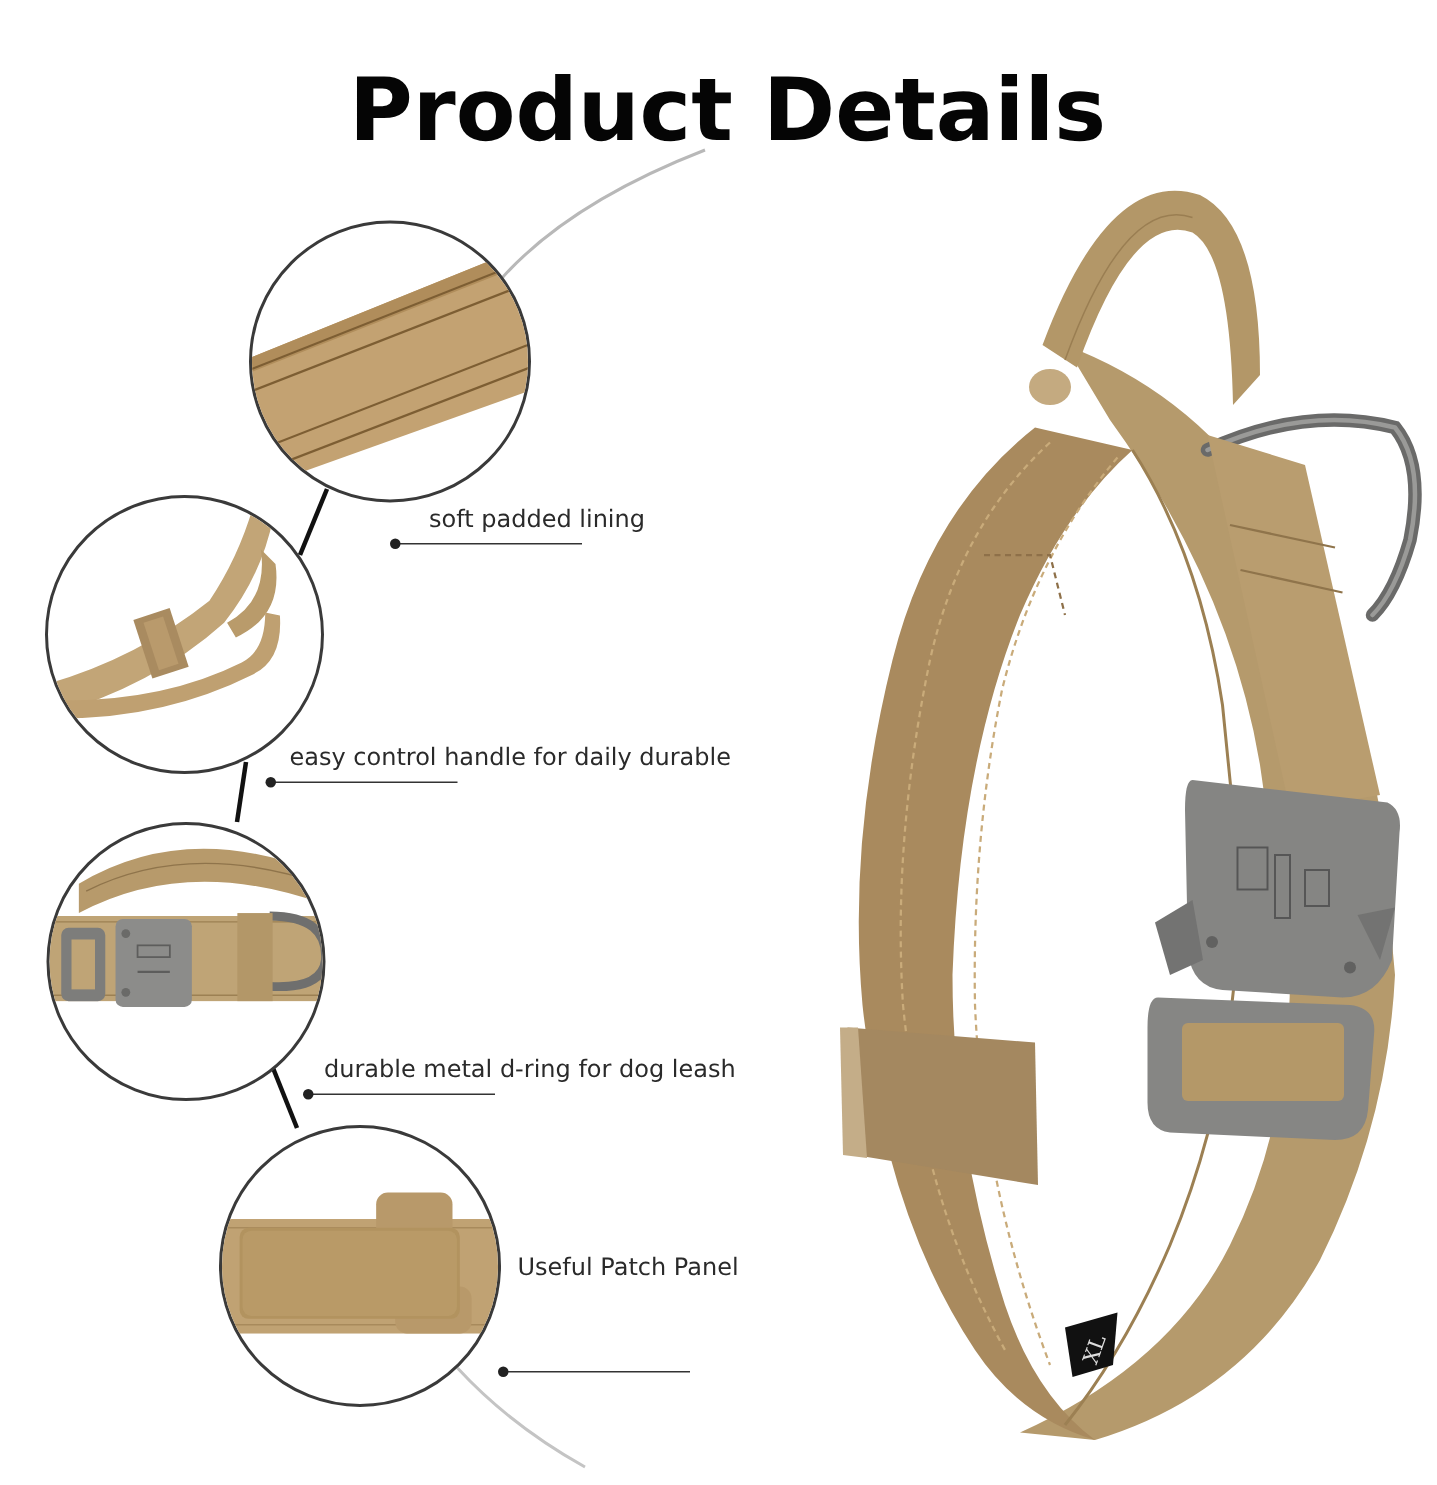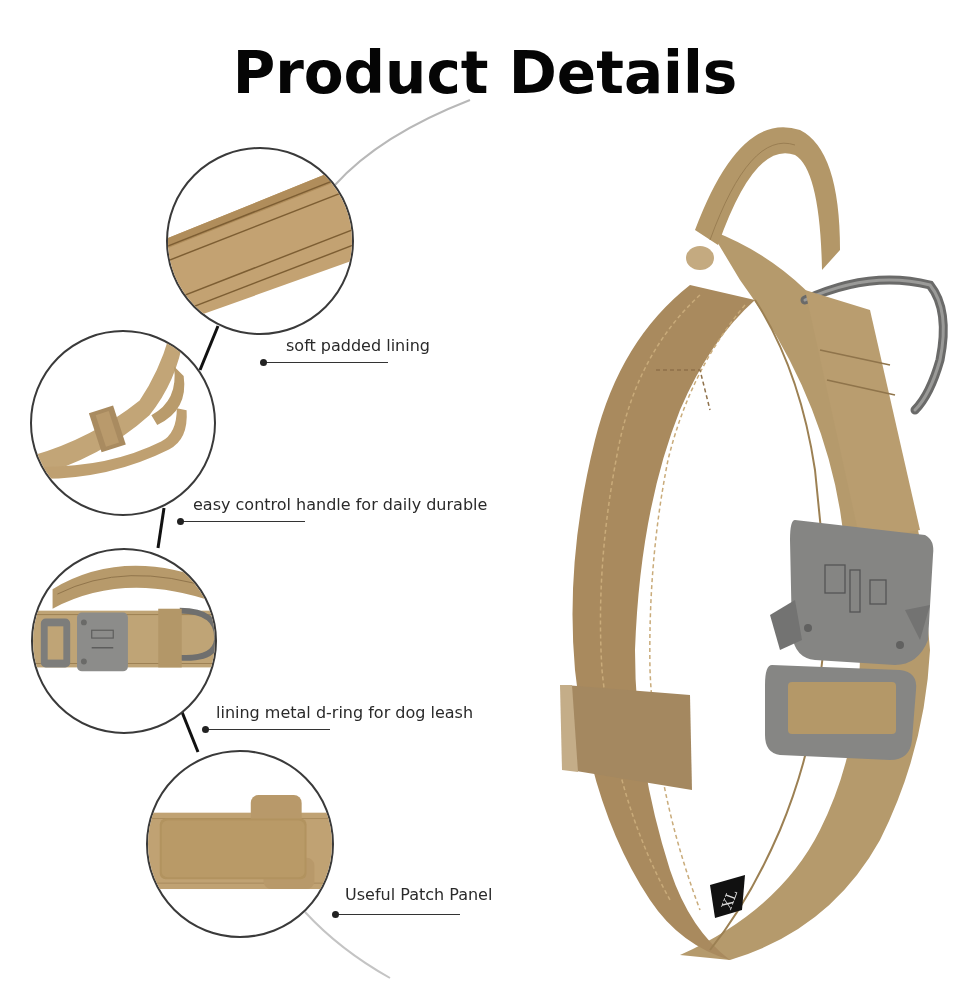--- a/index.html
+++ b/index.html
@@ -85,26 +85,26 @@
 <div class="label" style="left:286px; top:336px;">soft padded lining</div>
 <div class="pointer" style="left:263px; top:362px; width:125px;">
     <span class="dot"></span>
   </div>
 
 <div class="label" style="left:193px; top:495px;">easy control handle for daily durable</div>
 <div class="pointer" style="left:180px; top:521px; width:125px;">
     <span class="dot"></span>
   </div>
 
-<div class="label" style="left:216px; top:703px;">lining metal d-ring for dog leash</div>
+<div class="label" style="left:216px; top:703px;">durable metal d-ring for dog leash</div>
 <div class="pointer" style="left:205px; top:729px; width:125px;">
     <span class="dot"></span>
   </div>
 
-<div class="label" style="left:345px; top:885px;">Useful Patch Panel</div>
+<div class="label" style="left:345px; top:835px;">Useful Patch Panel</div>
 <div class="pointer" style="left:335px; top:914px; width:125px;">
     <span class="dot"></span>
   </div>
 
 <div class="main-collar">
   <svg viewBox="0 0 418 870">
 
     <path d="M170 120 Q 250 150 300 220 Q 360 320 380 430 L 390 540 Q 385 640 340 730 Q 290 820 190 850 L 140 845 Q 240 800 280 720 Q 320 640 320 540 L 300 400 Q 280 280 200 170 Z" fill="#b59a6c"></path>
 
     <path d="M150 175 Q 80 230 55 330 Q 25 450 35 560 Q 50 700 110 790 Q 140 835 190 850 Q 150 820 130 760 Q 95 650 95 540 Q 100 400 140 300 Q 170 230 215 190 Z" fill="#a98a5e"></path>

